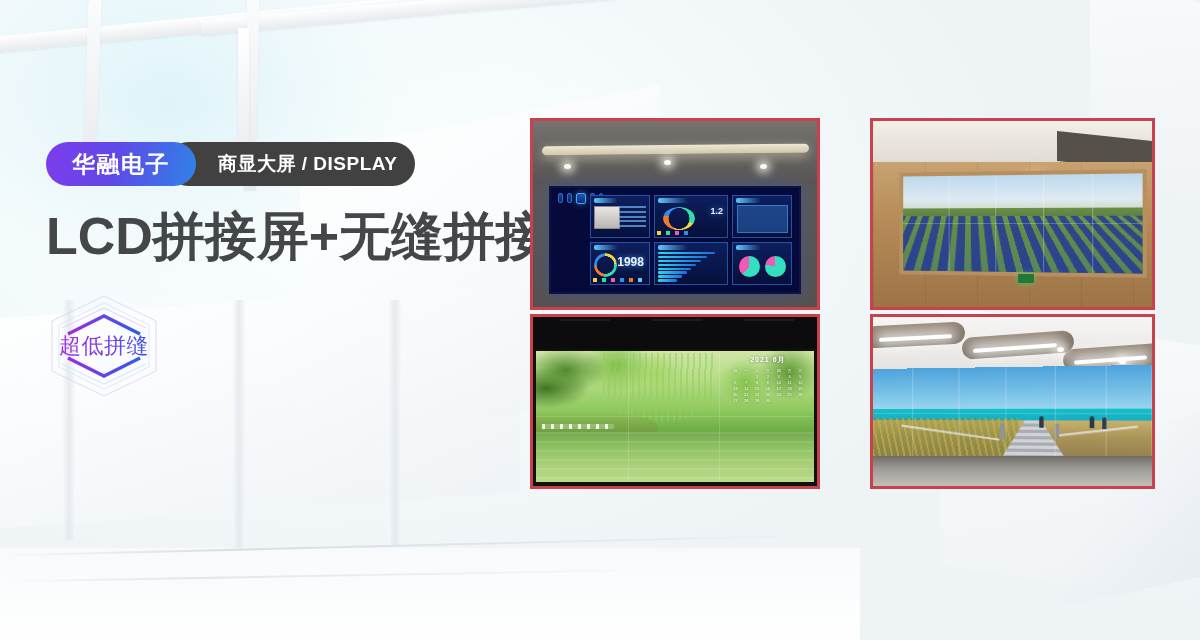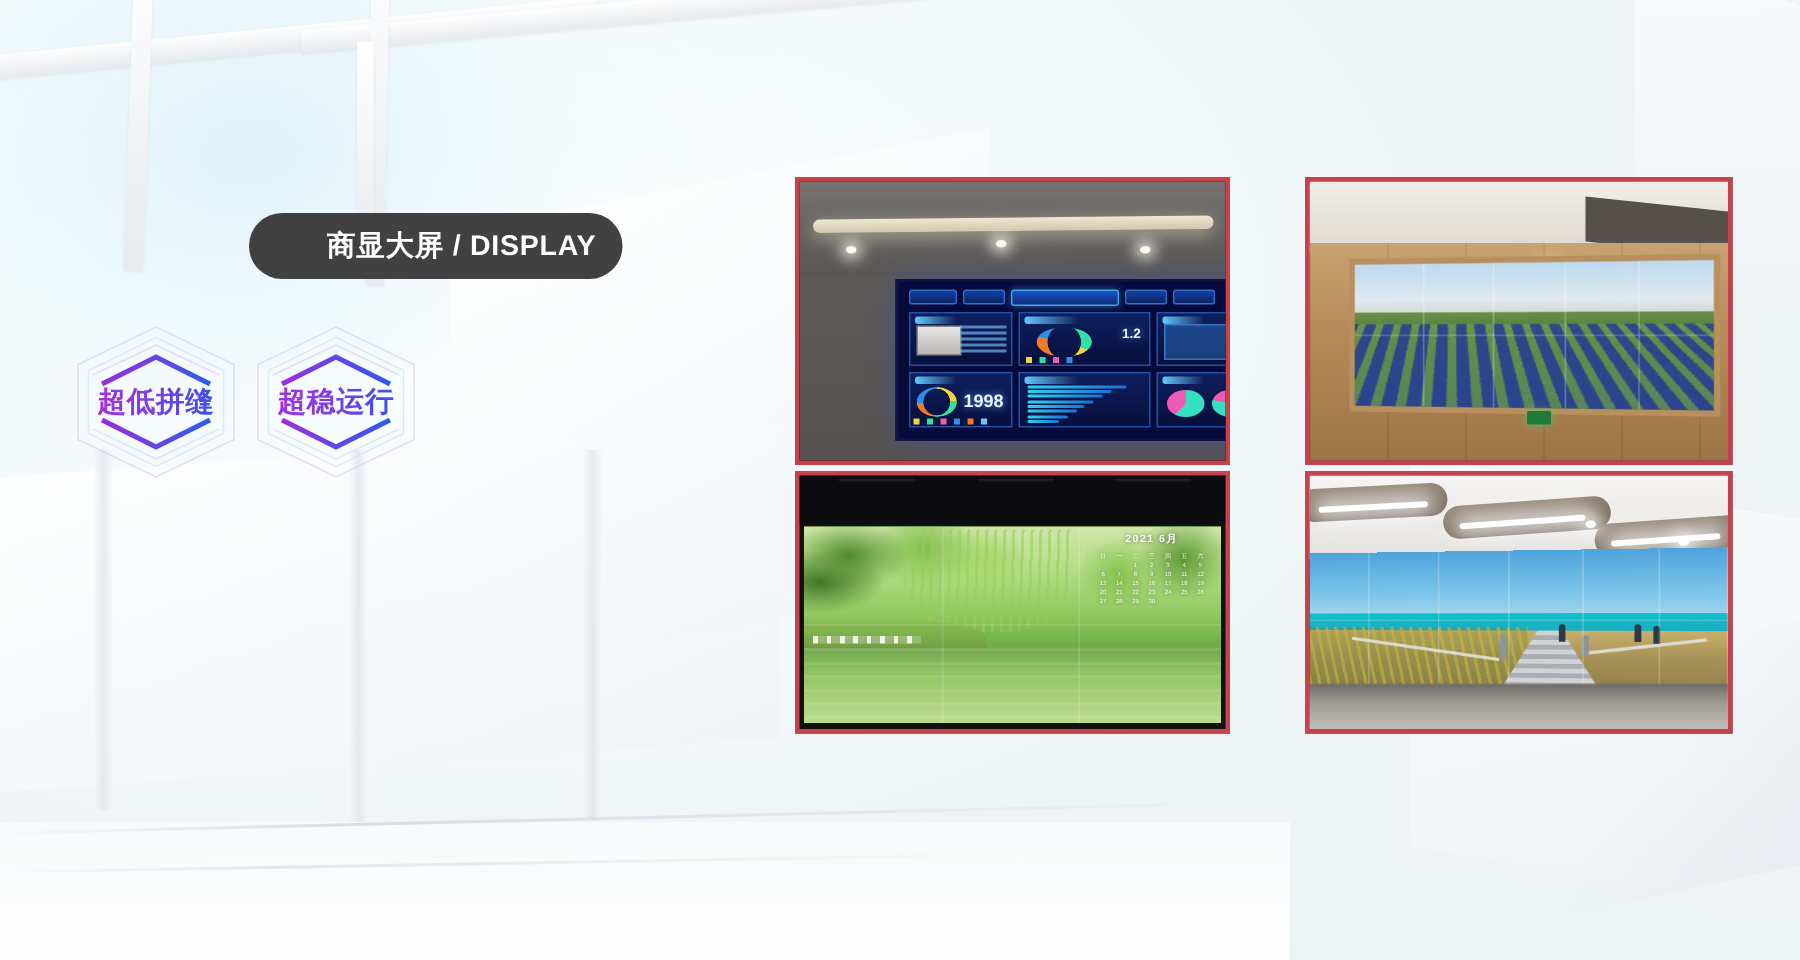--- a/index.html
+++ b/index.html
@@ -168,22 +168,22 @@
     width: 116px;
     height: 112px;
     display: flex;
     align-items: center;
     justify-content: center;
   }
   .hex svg { position: absolute; inset: 0; }
   .hex-label {
     position: relative;
     z-index: 3;
-    font-size: 19px;
-    font-weight: bold;
+    font-size: 22px;
+    font-weight: normal;
     letter-spacing: .5px;
     white-space: nowrap;
     background: linear-gradient(95deg, #a431dd 0%, #8a3ae2 35%, #3a52e6 100%);
     -webkit-background-clip: text;
     background-clip: text;
     color: transparent;
     -webkit-text-fill-color: transparent;
   }
 
   
@@ -218,21 +218,21 @@
   }
   .p1-dot {
     position: absolute; width: 7px; height: 5px; border-radius: 50%;
     background: #fdfbf2; box-shadow: 0 0 9px 4px rgba(255,252,235,0.75);
   }
   .p1-screen {
     position: absolute; left: 5.5%; top: 35%; width: 89%; height: 58%;
     background: #060a3a;
     border: 2px solid #0e1346;
     box-shadow: 0 0 18px rgba(40,90,220,0.35);
-    display: flex; flex-direction: column; padding: 4px; box-sizing: border-box; margin-left: 48px;
+    display: flex; flex-direction: row; padding: 4px; box-sizing: border-box;
   }
   .p1-topbar {
     height: 13%;
     display: flex; align-items: center; gap: 4px; padding: 0 3px;
   }
   .p1-chip {
     height: 62%; border-radius: 2px;
     background: linear-gradient(180deg, #12409c, #0a2468);
     border: 1px solid #2f6fd0;
   }
@@ -462,22 +462,26 @@
     <div class="floorline fl-2"></div>
     <div class="diag-right"></div>
   </div>
 
   <div class="content">
 
     <div class="brand-row">
       <div class="brand-dark">
         <span>商显大屏 / DISPLAY</span>
       </div>
+      <div class="brand-pill">
+        <span>华融电子</span>
+      </div>
     </div>
 
+    <div class="headline">LCD拼接屏+无缝拼接</div>
 
     <div class="features">
 
       <div class="hex">
         <svg viewBox="0 0 116 112">
           <defs>
             <linearGradient id="gch1" x1="0" y1="0" x2="1" y2="0">
               <stop offset="0" stop-color="#9a30dd"></stop>
                 <stop offset="1" stop-color="#2f5ce8"></stop>
             </linearGradient>
@@ -486,37 +490,20 @@
           <polygon points="58,13 103,35 103,77 58,99 13,77 13,35" fill="none" stroke="#cfe3f3" stroke-width="1" opacity=".7"></polygon>
           <polyline points="16,38 58,18 100,38" fill="none" stroke="#e0d4f5" stroke-width="1.2" opacity=".85"></polyline>
           <polyline points="16,74 58,94 100,74" fill="none" stroke="#d6e6f6" stroke-width="1.2" opacity=".85"></polyline>
           <polyline points="22,44 58,26 94,44" fill="none" stroke="url(#gch1)" stroke-width="3.4"></polyline>
           <polyline points="22,68 58,86 94,68" fill="none" stroke="url(#gch1)" stroke-width="3.4"></polyline>
         </svg>
         <span class="hex-label">超低拼缝</span>
       </div>
 
 
-      <div class="hex">
-        <svg viewBox="0 0 116 112">
-          <defs>
-            <linearGradient id="gch3" x1="0" y1="0" x2="1" y2="0">
-              <stop offset="0" stop-color="#9a30dd"></stop>
-                <stop offset="1" stop-color="#2f5ce8"></stop>
-            </linearGradient>
-          </defs>
-          <polygon points="58,6 110,31 110,81 58,106 6,81 6,31" fill="none" stroke="#d9cdf2" stroke-width="1" opacity=".75"></polygon>
-          <polygon points="58,13 103,35 103,77 58,99 13,77 13,35" fill="none" stroke="#cfe3f3" stroke-width="1" opacity=".7"></polygon>
-          <polyline points="16,38 58,18 100,38" fill="none" stroke="#e0d4f5" stroke-width="1.2" opacity=".85"></polyline>
-          <polyline points="16,74 58,94 100,74" fill="none" stroke="#d6e6f6" stroke-width="1.2" opacity=".85"></polyline>
-          <polyline points="22,44 58,26 94,44" fill="none" stroke="url(#gch3)" stroke-width="3.4"></polyline>
-          <polyline points="22,68 58,86 94,68" fill="none" stroke="url(#gch3)" stroke-width="3.4"></polyline>
-        </svg>
-        <span class="hex-label">超稳运行</span>
-      </div>
 
 
     </div>
   </div>
 
   <div class="photo" style="left:530px; top:118px; width:290px; height:192px;">
     <div class="photo-inner">
       <div class="p1-room"></div>
       <div class="p1-ceiling"></div>
       <div class="p1-cove"></div>

